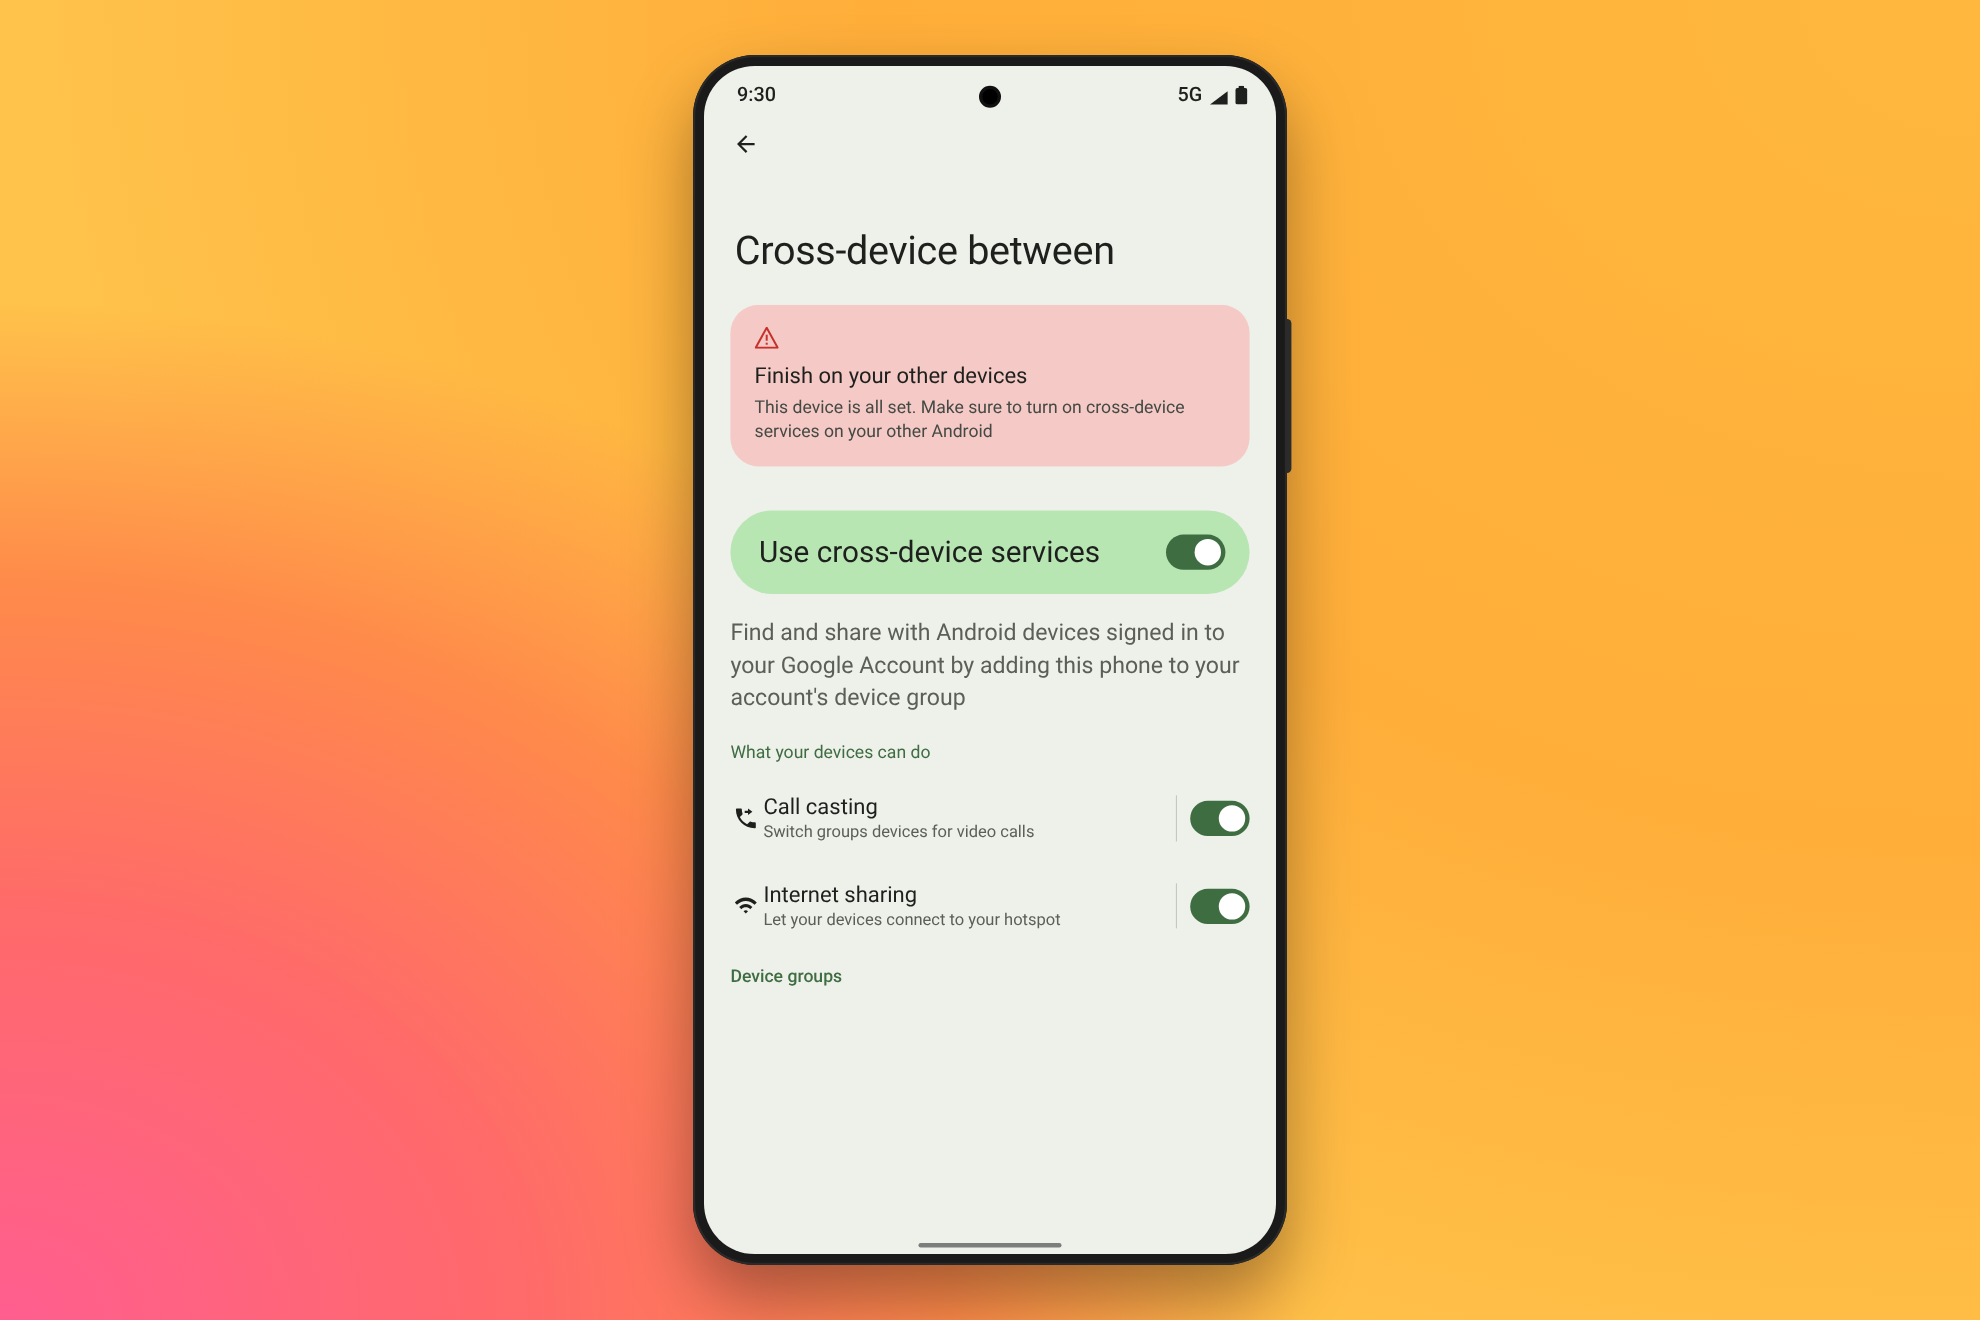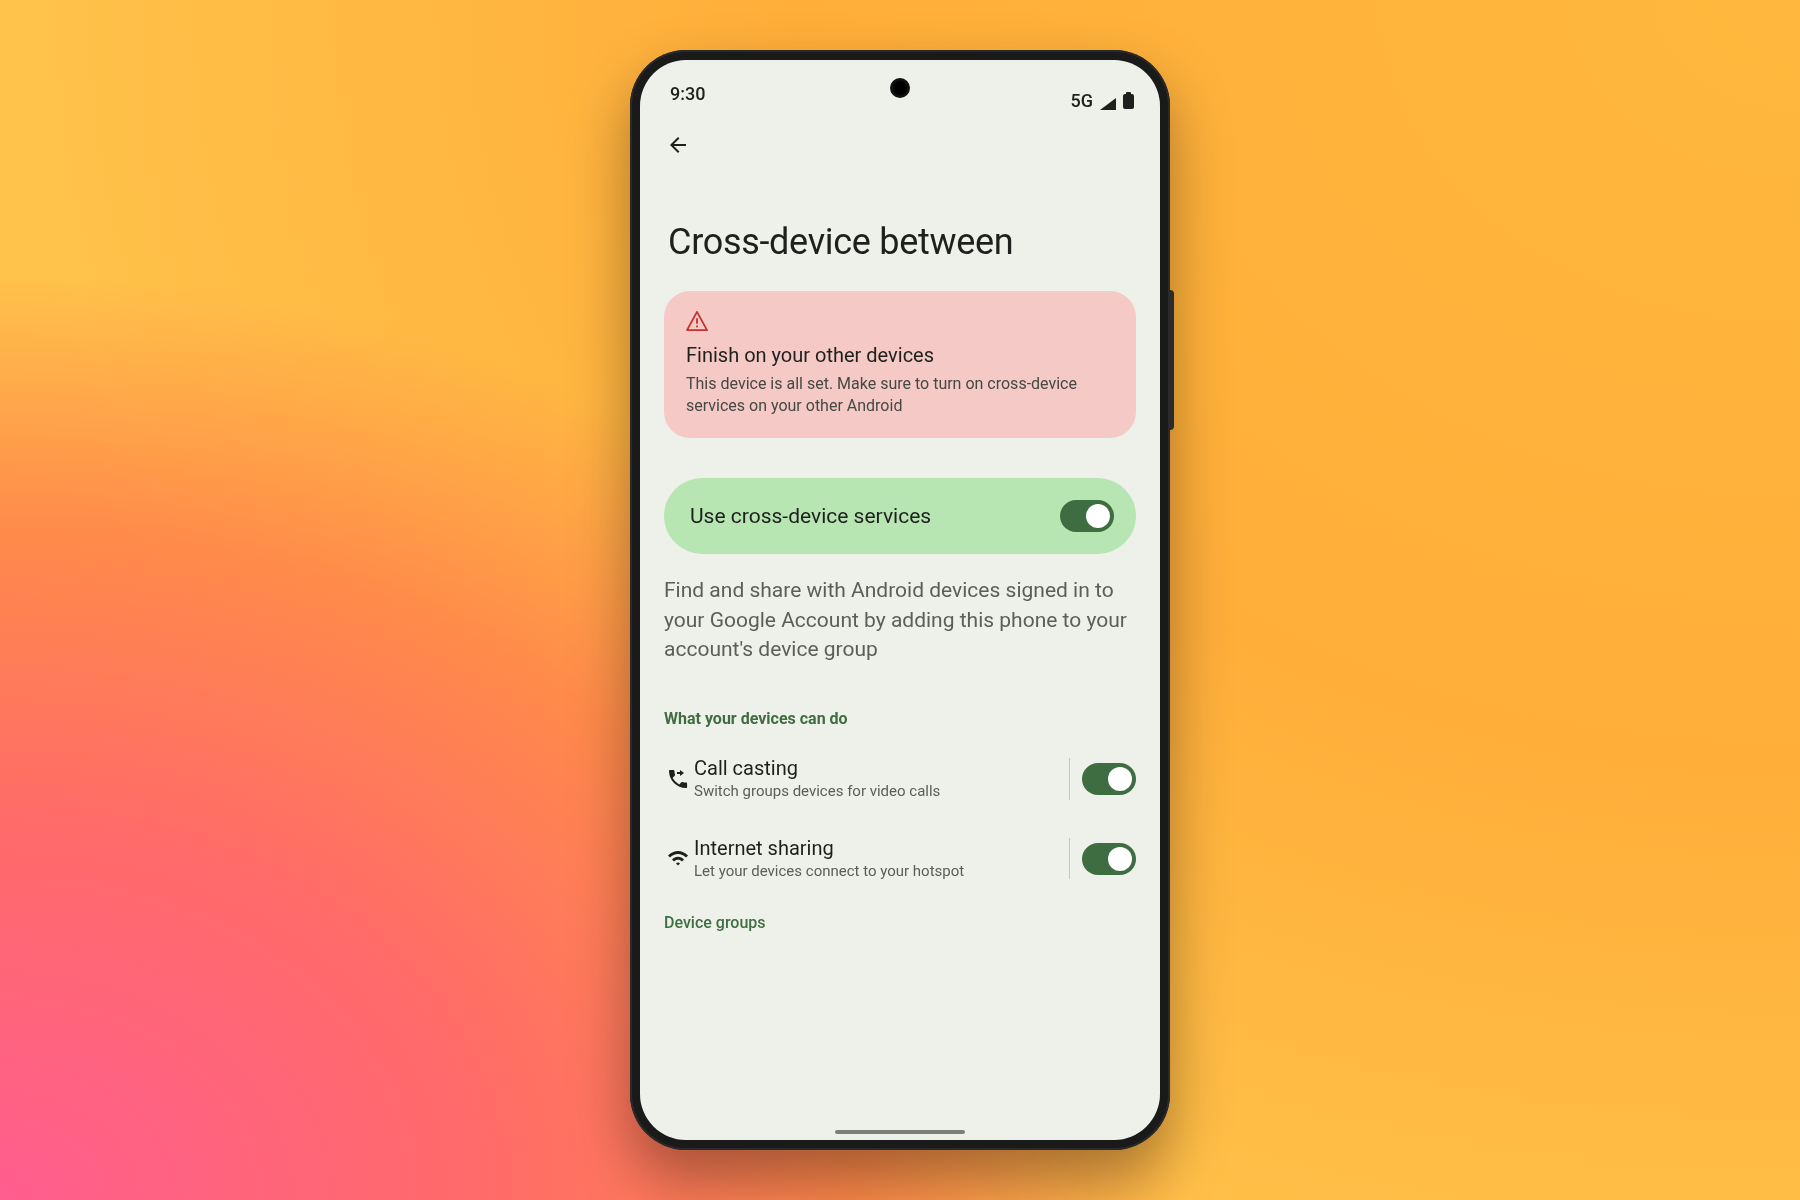--- a/index.html
+++ b/index.html
@@ -86,21 +86,21 @@
   
   .status-bar {
     display: flex;
     align-items: center;
     justify-content: space-between;
     padding: 16px 26px 4px 30px;
     font-size: 18px;
     font-weight: 500;
     color: var(--text-dark);
   }
-  .status-right { display: flex; align-items: center; gap: 6px; margin-top: 14px; }
+  .status-right { display: flex; align-items: center; gap: 6px; }
   .signal { width: 18px; height: 14px; }
   .battery { width: 11px; height: 17px; }
 
   
   .app-bar { padding: 12px 18px 8px 18px; }
   .back-btn {
     width: 40px; height: 40px;
     display: inline-flex; align-items: center; justify-content: center;
     border-radius: 50%;
     cursor: pointer;
@@ -136,21 +136,21 @@
   
   .master-pill {
     background: var(--pill-bg);
     border-radius: 40px;
     padding: 22px 22px 22px 26px;
     display: flex;
     align-items: center;
     justify-content: space-between;
     margin-top: 18px;
   }
-  .master-label { font-size: 21px; color: var(--text-dark); }
+  .master-label { font-size: 27px; color: var(--text-dark); }
 
   .toggle {
     width: 54px; height: 32px;
     border-radius: 16px;
     background: var(--toggle-on);
     position: relative;
     flex-shrink: 0;
     cursor: pointer;
   }
   .toggle .knob {
@@ -163,22 +163,22 @@
 
   .helper {
     font-size: 21px;
     color: var(--text-muted);
     line-height: 1.4;
   }
 
   .section-header {
     font-size: 16px;
     color: var(--section-header);
-    font-weight: 700;
-    margin-top: 23px;
+    font-weight: 400;
+    margin-top: 2px;
   }
 
   
   .feature-row {
     display: flex;
     align-items: center;
     gap: 2px;
     padding: 6px 0;
   }
   .row-icon {

